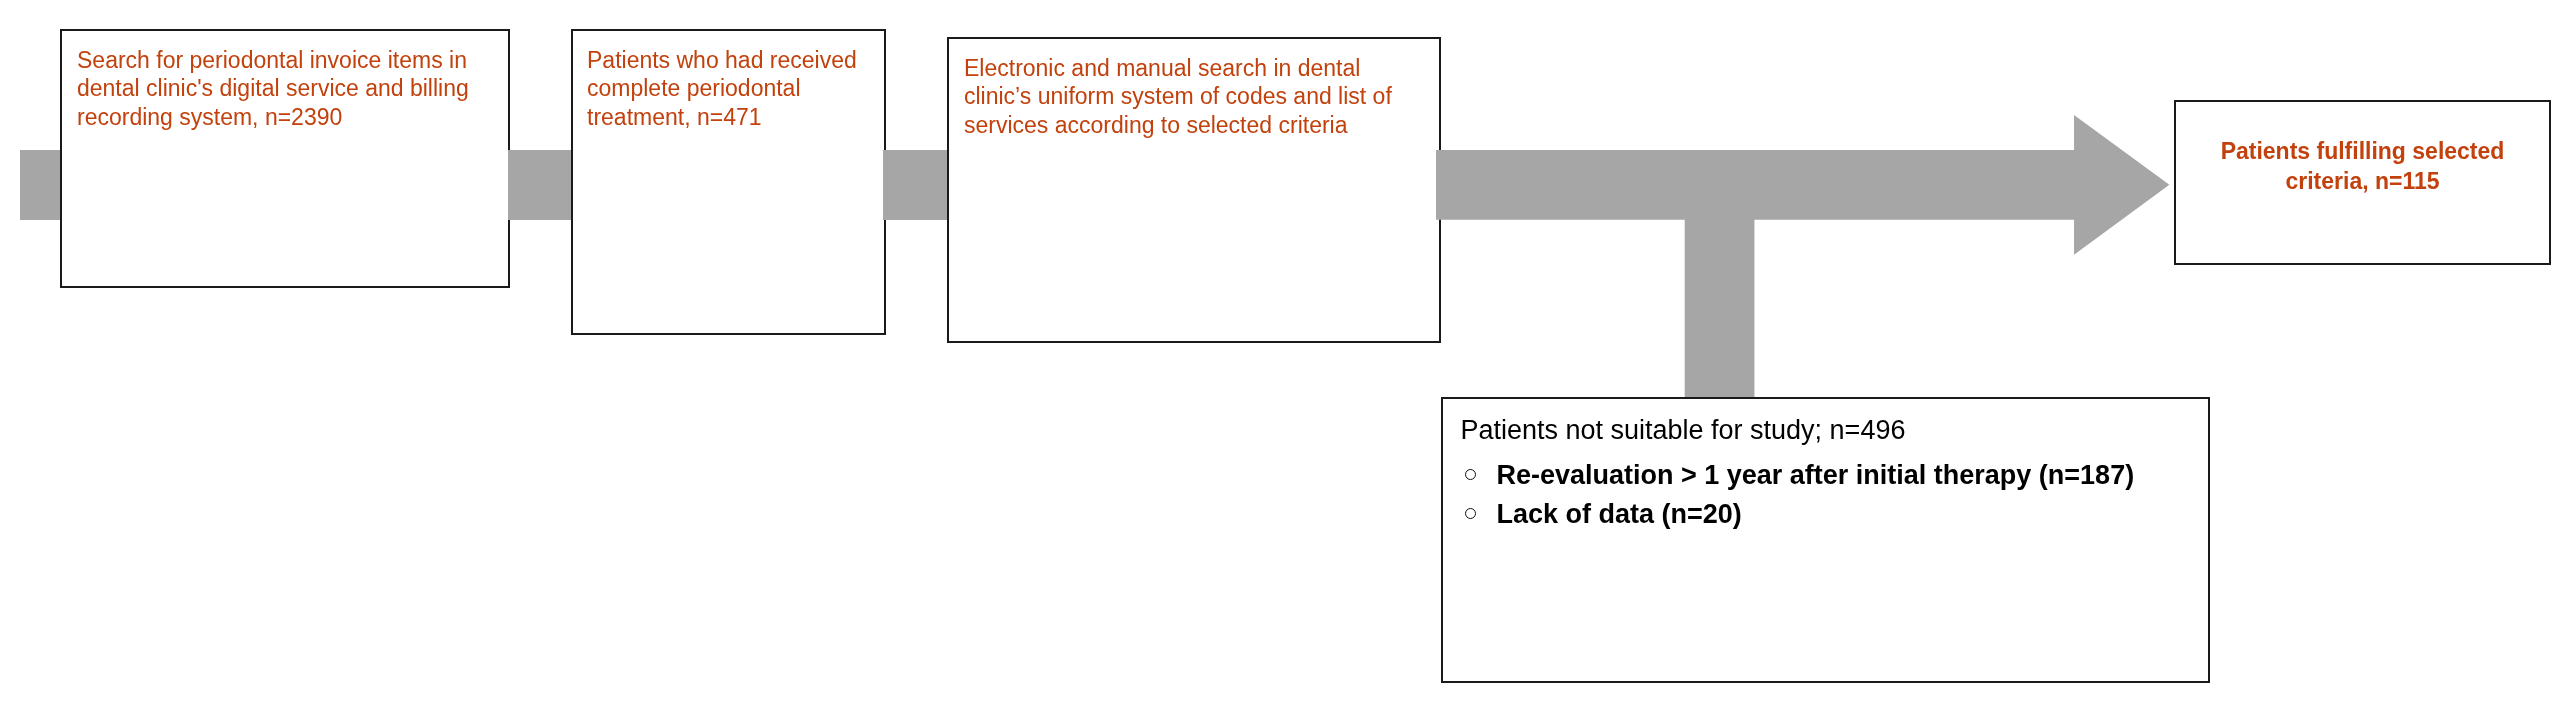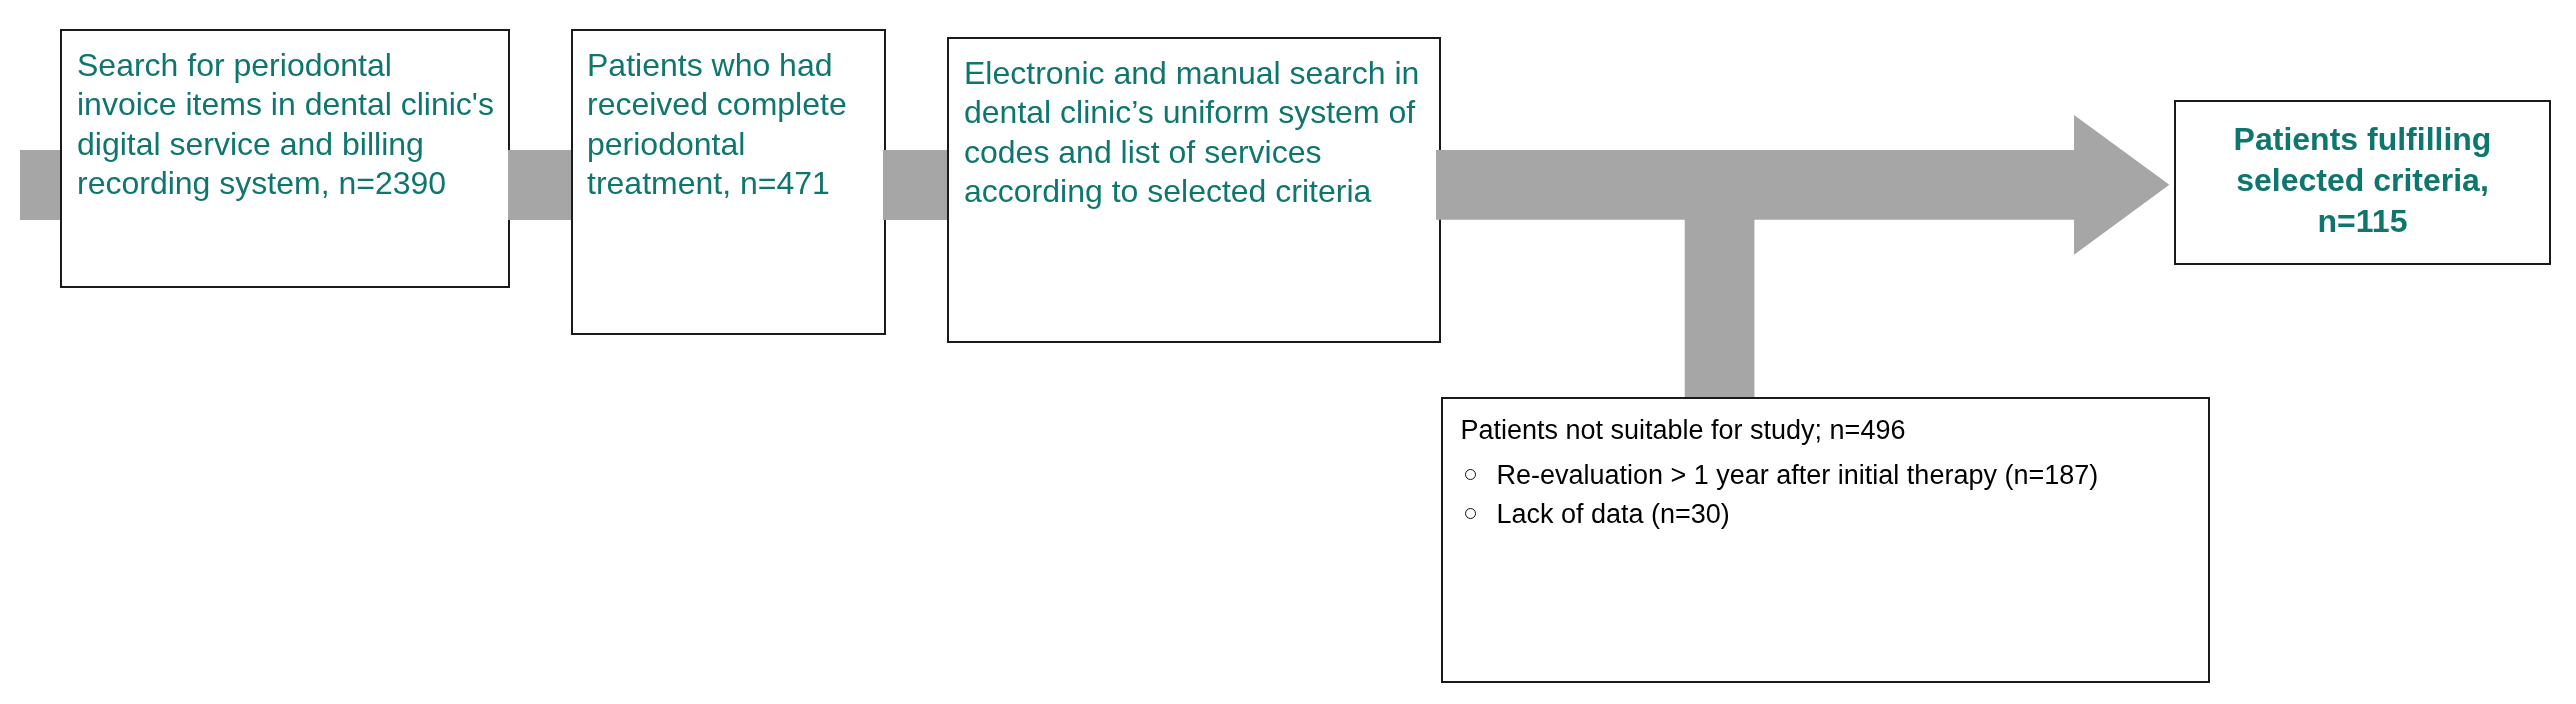--- a/index.html
+++ b/index.html
@@ -18,23 +18,23 @@
     overflow: hidden;
   }
   .node {
     position: absolute;
     box-sizing: border-box;
     border: 2.3px solid #1a1a1a;
     background: #ffffff;
     color: #000000;
   }
   .node-text {
-    font-size: 32px;
+    font-size: 23px;
     line-height: 1.23;
-    color: #0f766e;
+    color: #c2410c;
     white-space: pre-line;
   }
   
   #node-source {
     left: 60px;
     top: 29px;
     width: 450px;
     height: 259px;
     padding: 15px 12.8px 0 15px;
   }
@@ -59,39 +59,41 @@
     left: 2174px;
     top: 100px;
     width: 377px;
     height: 165px;
     padding: 17.4px 11.6px 0 11.6px;
   }
   #node-result .node-text {
     font-weight: bold;
     text-align: center;
     line-height: 1.28;
+    margin-top: 18px;
   }
   
   #node-excluded {
     left: 1441px;
     top: 397px;
     width: 769px;
     height: 286px;
     padding: 15px 15px 0 17.4px;
   }
   #node-excluded .excl-title {
     font-size: 27px;
     line-height: 1.2;
     color: #000000;
     margin-bottom: 12px;
   }
   .excl-list {
     list-style: none;
     margin: 0;
     padding: 0;
+    font-weight: bold;
   }
   .excl-item {
     position: relative;
     font-size: 27px;
     line-height: 1.3;
     color: #000000;
     padding-left: 36px;
     margin-bottom: 3.5px;
   }
   .excl-bullet {
@@ -191,19 +193,19 @@
 
   <div class="node" id="node-excluded">
     <div class="excl-title">Patients not suitable for study; n=496</div>
     <ul class="excl-list">
       <li class="excl-item">
         <span class="excl-bullet"></span>
         <span>Re-evaluation &gt; 1 year after initial therapy (n=187)</span>
       </li>
       <li class="excl-item">
         <span class="excl-bullet"></span>
-        <span>Lack of data (n=30)</span>
+        <span>Lack of data (n=20)</span>
       </li>
     </ul>
   </div>
 
 </div>
 
 
 </body></html>

